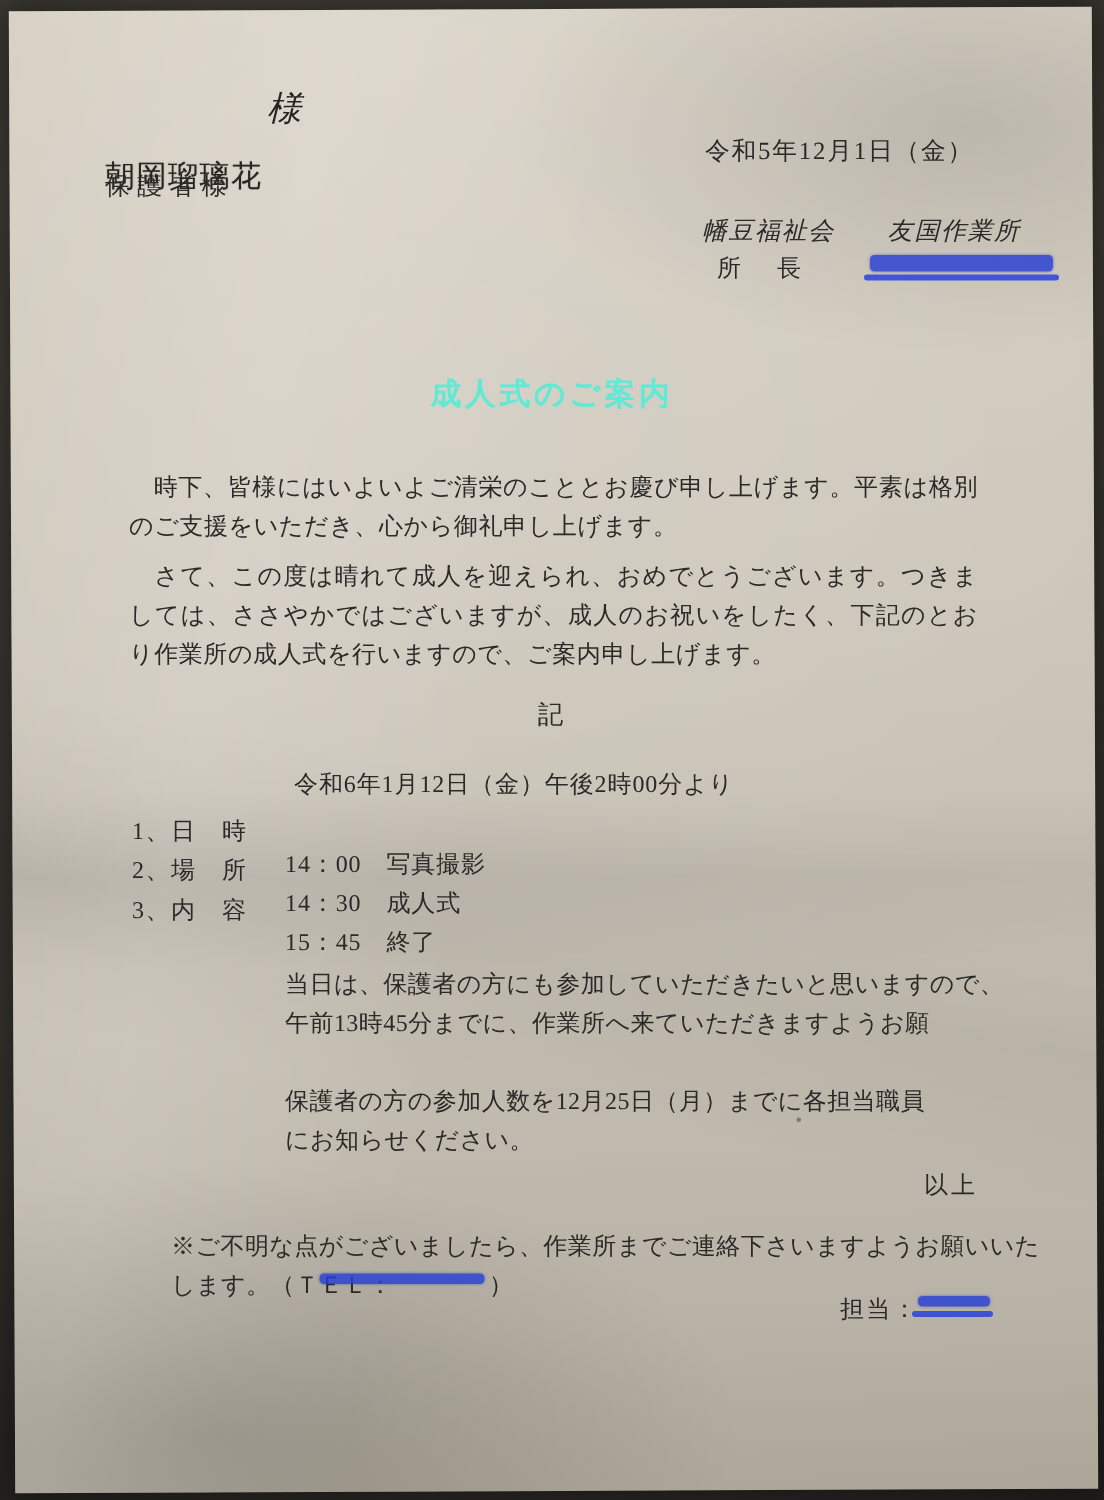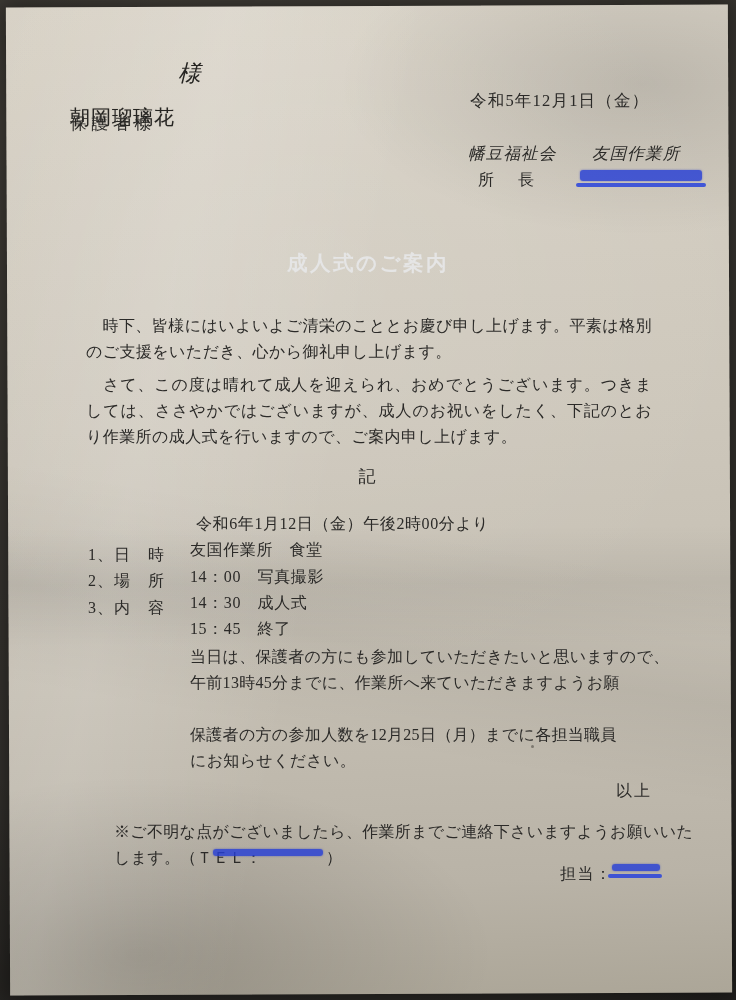--- a/index.html
+++ b/index.html
@@ -102,21 +102,21 @@
   .org   { font-size: 16.5px; letter-spacing: 1.2px; font-style: italic; }
   .post  { font-size: 16px; letter-spacing: 4px; text-align: right; }
 
   .title {
     position: absolute;
     left: 0; right: 0;
     text-align: center;
     font-size: 20.5px;
     font-weight: bold;
     letter-spacing: 2.5px;
-    color: #e5e5e5;
+    color: #5eead4;
   }
 
   .para {
     position: absolute;
     font-size: 16px;
     line-height: 1.62;
     letter-spacing: 0.4px;
     text-align: justify;
     color: #2b2a28;
   }
@@ -207,21 +207,20 @@
     <div class="para" style="left:86px; top:313px; width:566px;">　時下、皆様にはいよいよご清栄のこととお慶び申し上げます。平素は格別のご支援をいただき、心から御礼申し上げます。</div>
 
     <div class="para" style="left:86px; top:372px; width:566px;">　さて、この度は晴れて成人を迎えられ、おめでとうございます。つきましては、ささやかではございますが、成人のお祝いをしたく、下記のとおり作業所の成人式を行いますので、ご案内申し上げます。</div>
 
     <div class="ki" style="top:464px;">記</div>
 
     <div class="item-no" style="left:88px; top:512px;">1、日　時</div>
     <div class="item-val" style="left:196px; top:512px;">令和6年1月12日（金）午後2時00分より</div>
 
     <div class="item-no" style="left:88px; top:538px;">2、場　所</div>
-    <div class="item-val" style="left:190px; top:538px;">友国作業所　食堂</div>
 
     <div class="item-no" style="left:88px; top:565px;">3、内　容</div>
     <div class="item-val" style="left:190px; top:565px;">14：00　写真撮影</div>
 
     <div class="item-val" style="left:190px; top:591px;">14：30　成人式</div>
     <div class="item-val" style="left:190px; top:617px;">15：45　終了</div>
 
     <div class="note" style="left:190px; top:644px;">当日は、保護者の方にも参加していただきたいと思いますので、</div>
     <div class="note" style="left:190px; top:670px;">午前13時45分までに、作業所へ来ていただきますようお願</div>
     <div class="note" style="left:190px; top:722px;">保護者の方の参加人数を12月25日（月）までに各担当職員</div>

